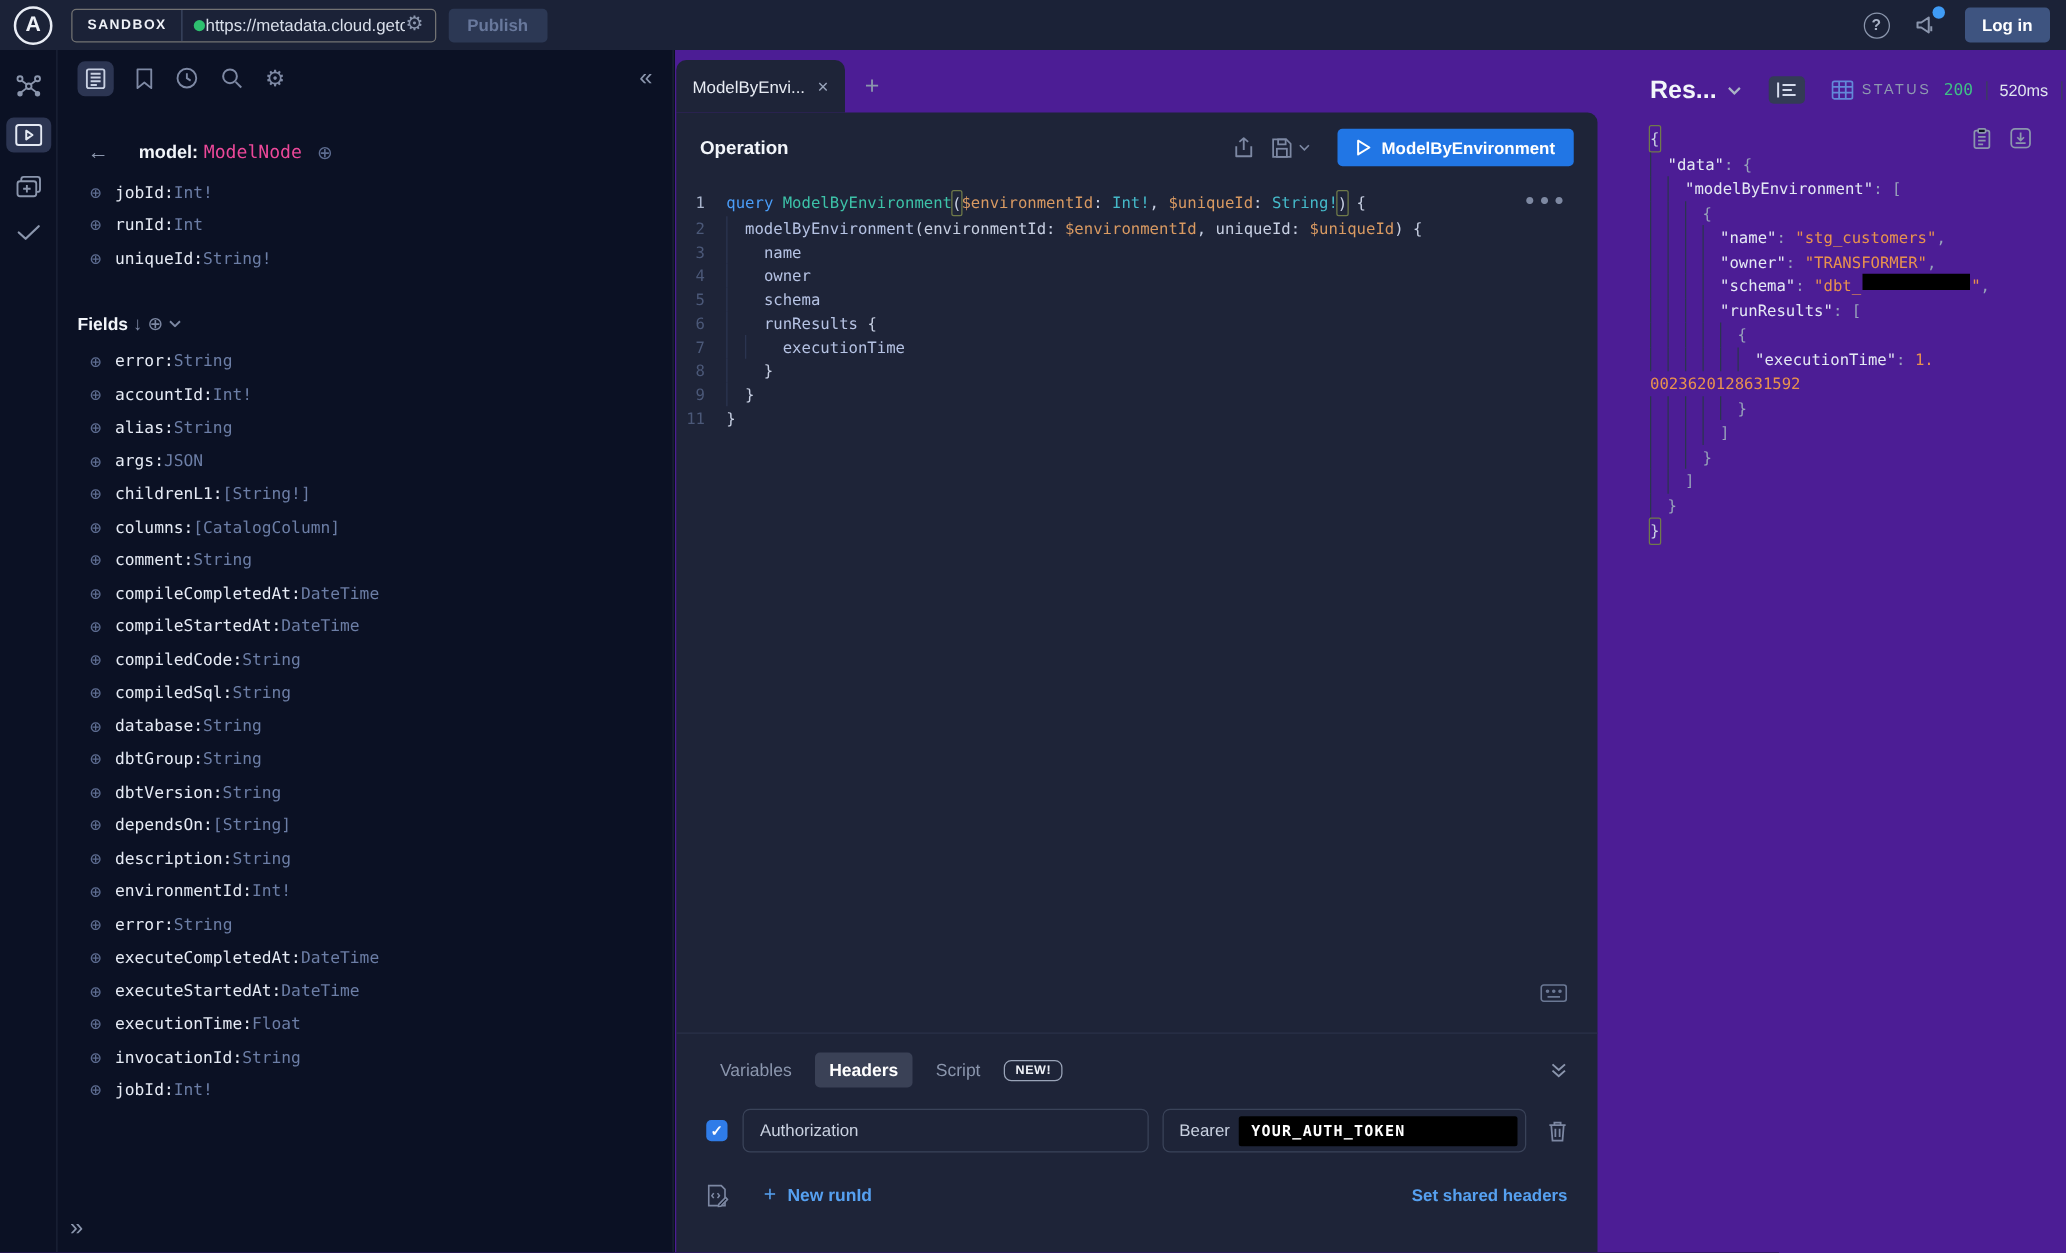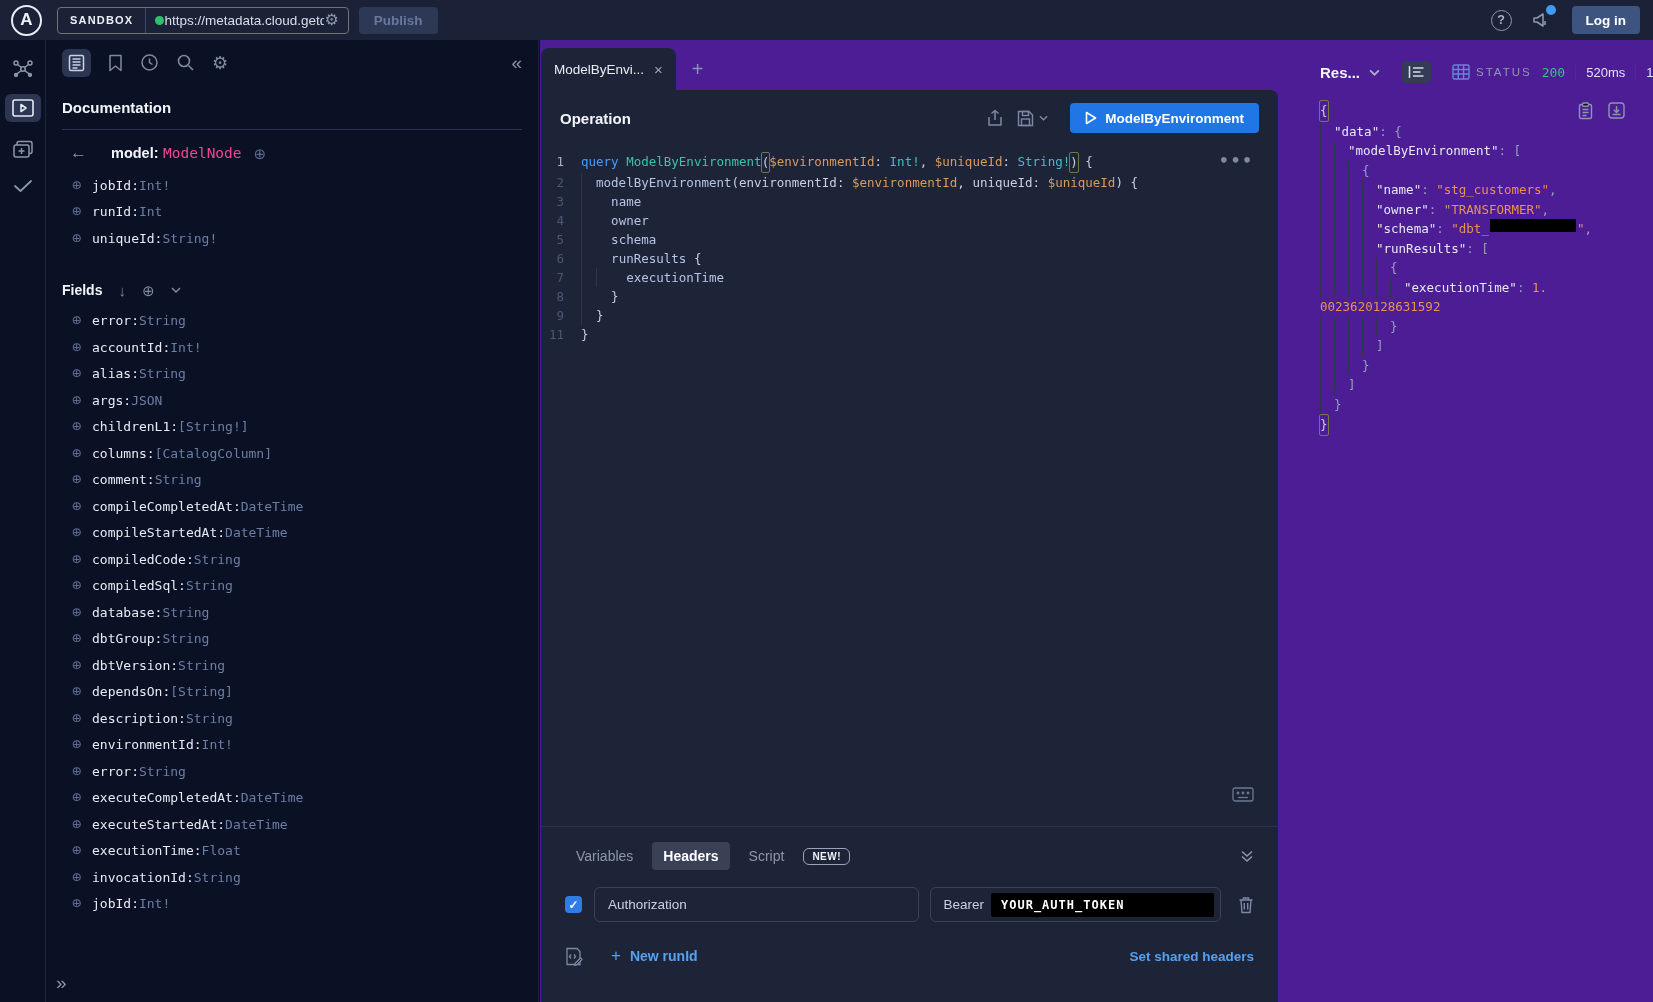--- a/index.html
+++ b/index.html
@@ -58,21 +58,21 @@
   .collapse{ margin-left:auto; color:#8b96ad; font-size:19px;}
   .doccontent{ padding:14px 16px 0 16px;}
   .doctitle{ font-size:15px; font-weight:bold; color:#f2f5fa; padding-bottom:13px;
     border-bottom:1px solid #2a3350;}
   .modelrow{ display:flex; align-items:center; margin-top:13px; gap:12px;}
   .backarrow{ color:#8b96ad; font-size:17px; margin-left:8px;}
   .modellabel{ font-size:14.5px; font-weight:bold; color:#f2f5fa; margin-left:12px;}
   .modeltype{ font-size:14.5px; color:#ec4899; font-family:"DejaVu Sans Mono",monospace;}
   .plusglyph{ color:#5d6c90; font-size:15px; line-height:1;}
   .sectitle{ font-size:14px; font-weight:bold; color:#f2f5fa; margin-top:26px;}
-  .fieldshdr{ display:flex; align-items:center; gap:16px; margin-top:30px;}
+  .fieldshdr{ display:flex; align-items:center; gap:4px; margin-top:30px;}
   .fieldshdr .hicon{ color:#7d88a3;}
   .doclist{ margin-top:9px;}
   .docrow{ display:flex; align-items:center; height:26.5px; font-size:13px;
     font-family:"DejaVu Sans Mono",monospace;}
   .docrow .plusglyph{ width:30px; padding-left:10px;}
   .docrow .fname{ color:#e6ebf5;}
   .docrow .ftype{ color:#6c7ea6;}
   .expand-docs{ position:absolute; left:10px; bottom:8px; color:#8b96ad; font-size:19px;}
 
   
@@ -137,21 +137,21 @@
   .editjson{ color:#7d88a3;}
   .newheader{ margin-left:28px; color:#56a0f0; font-weight:bold; font-size:14px;
     display:flex; align-items:center; gap:9px;}
   .newheader .plus{ font-size:17px; font-weight:normal;}
   .sharedheaders{ margin-left:auto; color:#56a0f0; font-weight:bold; font-size:13.5px;}
 
   
   .respcol{ position:absolute; left:752px; top:0; right:0; bottom:0;
     padding:20px 16px 0 28px;}
   .resphdr{ display:flex; align-items:center;}
-  .resptitle{ font-size:15px; font-weight:bold; color:#f2f5fa;}
+  .resptitle{ font-size:20px; font-weight:bold; color:#f2f5fa;}
   .respchev{ margin-left:9px; color:#aab3c6;}
   .viewtoggle{ margin-left:22px; display:flex; align-items:center; gap:15px;}
   .vbtn{ padding:4px 6px; border-radius:4px; color:#9fb0d6; display:flex;}
   .vbtn.sel{ background:#333b55; color:#d5dced;}
   .vbtn.tbl{ color:#6388d8;}
   .statusgrp{ margin-left:auto; display:flex; align-items:center; gap:10px;}
   .stlabel{ font-size:11.5px; color:#8e99b0; letter-spacing:2px;}
   .stcode{ font-size:13px; color:#3fbf86; font-family:"DejaVu Sans Mono",monospace;}
   .stsep{ width:1px; height:15px; background:#39415a;}
   .stval{ font-size:13px; color:#dfe4ee;}
@@ -251,21 +251,20 @@
       <svg width="19" height="19" viewBox="0 0 19 19" fill="none" stroke="currentColor" stroke-width="1.6">
         <circle cx="8" cy="8" r="5.5"></circle>
           <path d="M12.5 12.5 L17 17"></path>
       </svg>
     </div>
     <div class="dtool" style="font-size:18px;">⚙</div>
     <div class="collapse">«</div>
   </div>
 
   <div class="doccontent">
-    <div class="doctitle">Documentation</div>
     <div class="modelrow">
       <span class="backarrow">←</span>
       <span><b class="modellabel">model:</b> <span class="modeltype">ModelNode</span></span>
       <span class="plusglyph">⊕</span>
     </div>
 
     <div class="doclist" id="doc-args">
         <div class="docrow">
           <span class="plusglyph">⊕</span>
           <span class="fname">jobId:</span>

